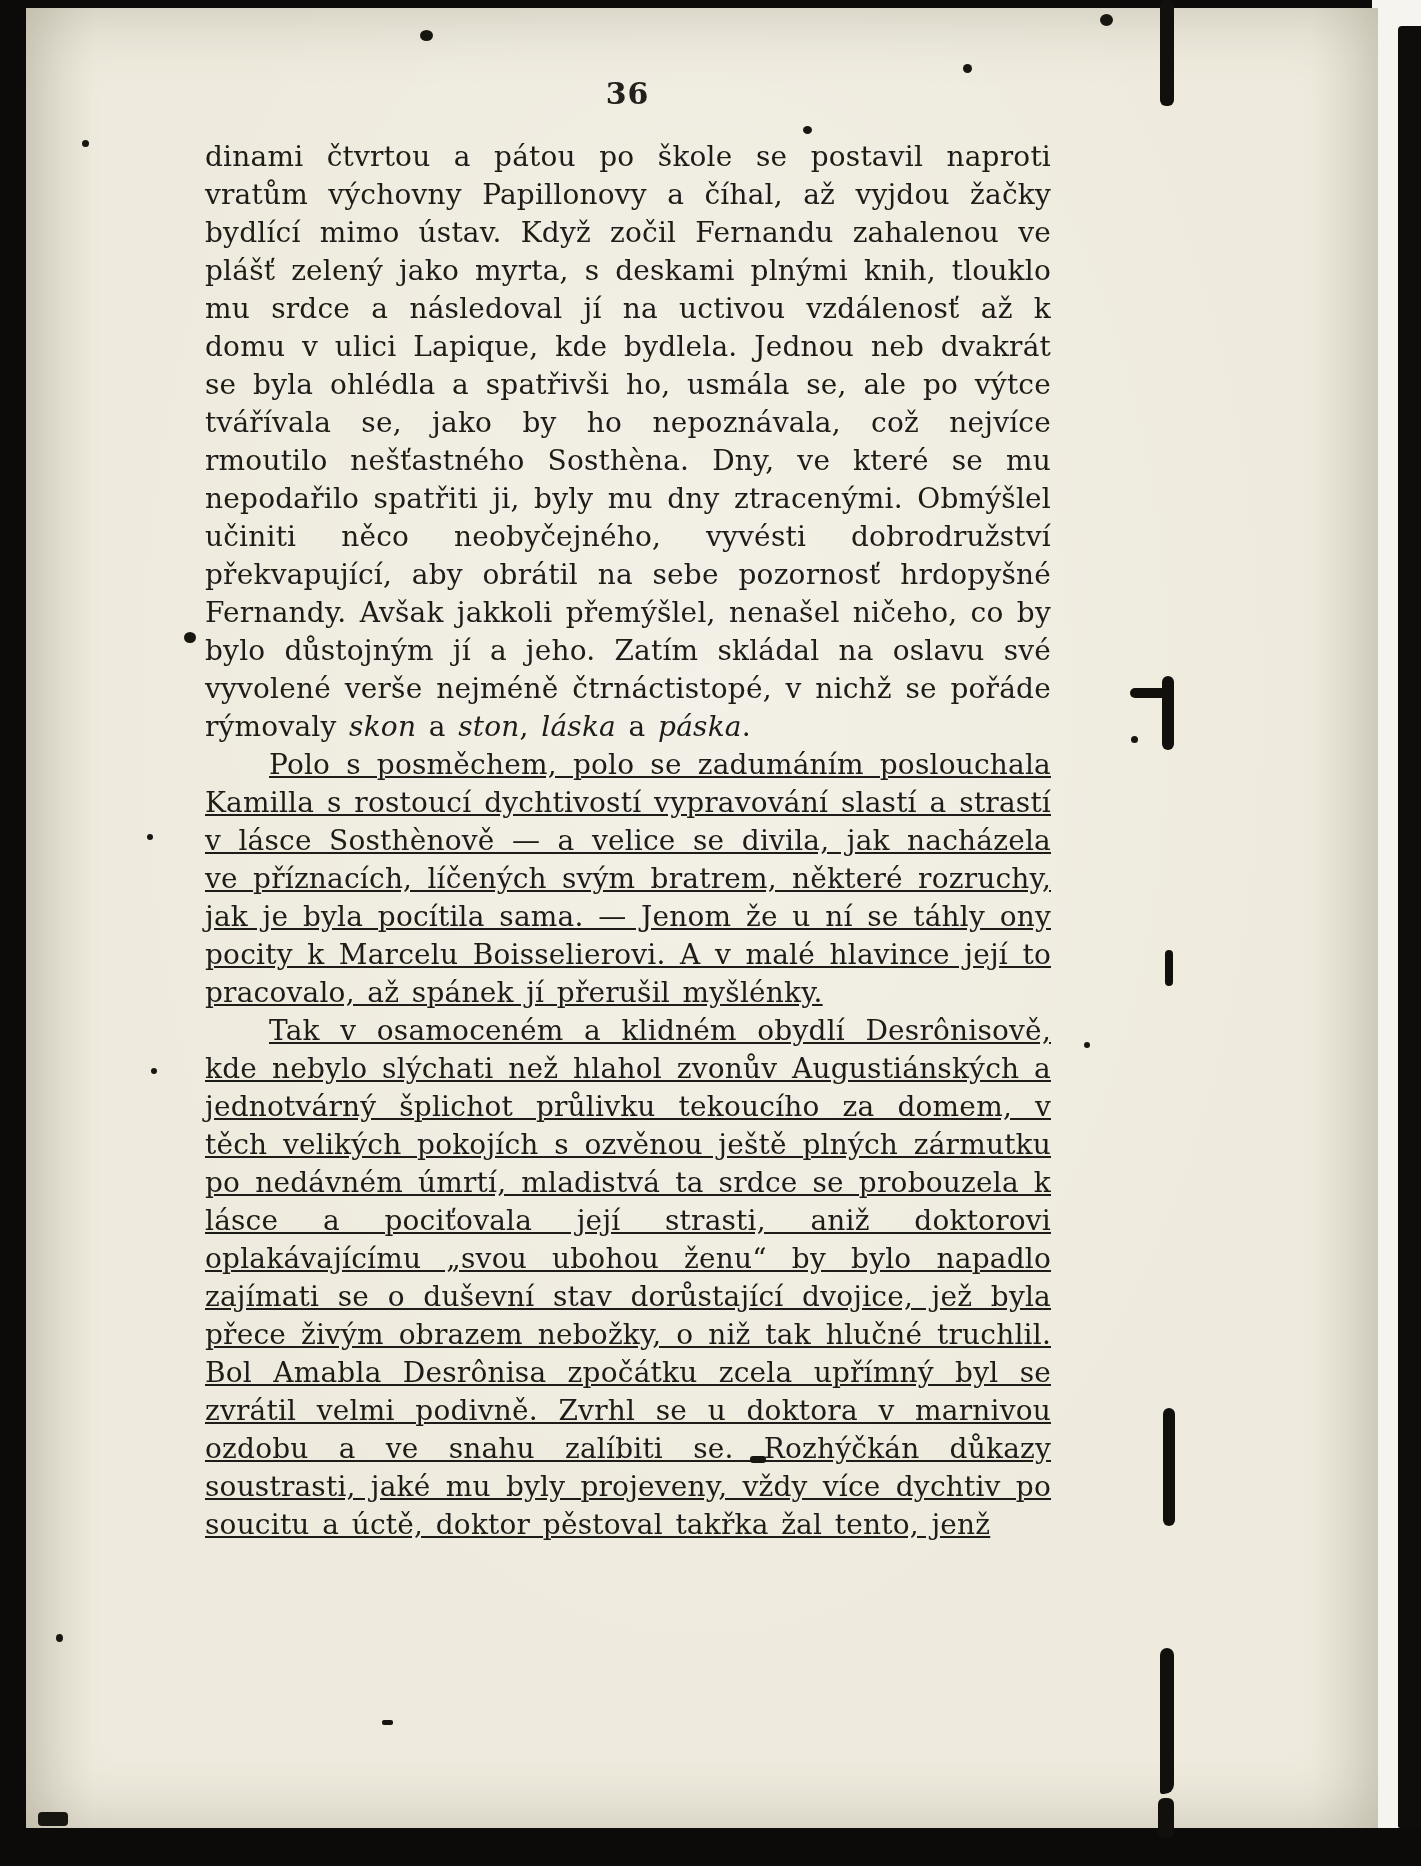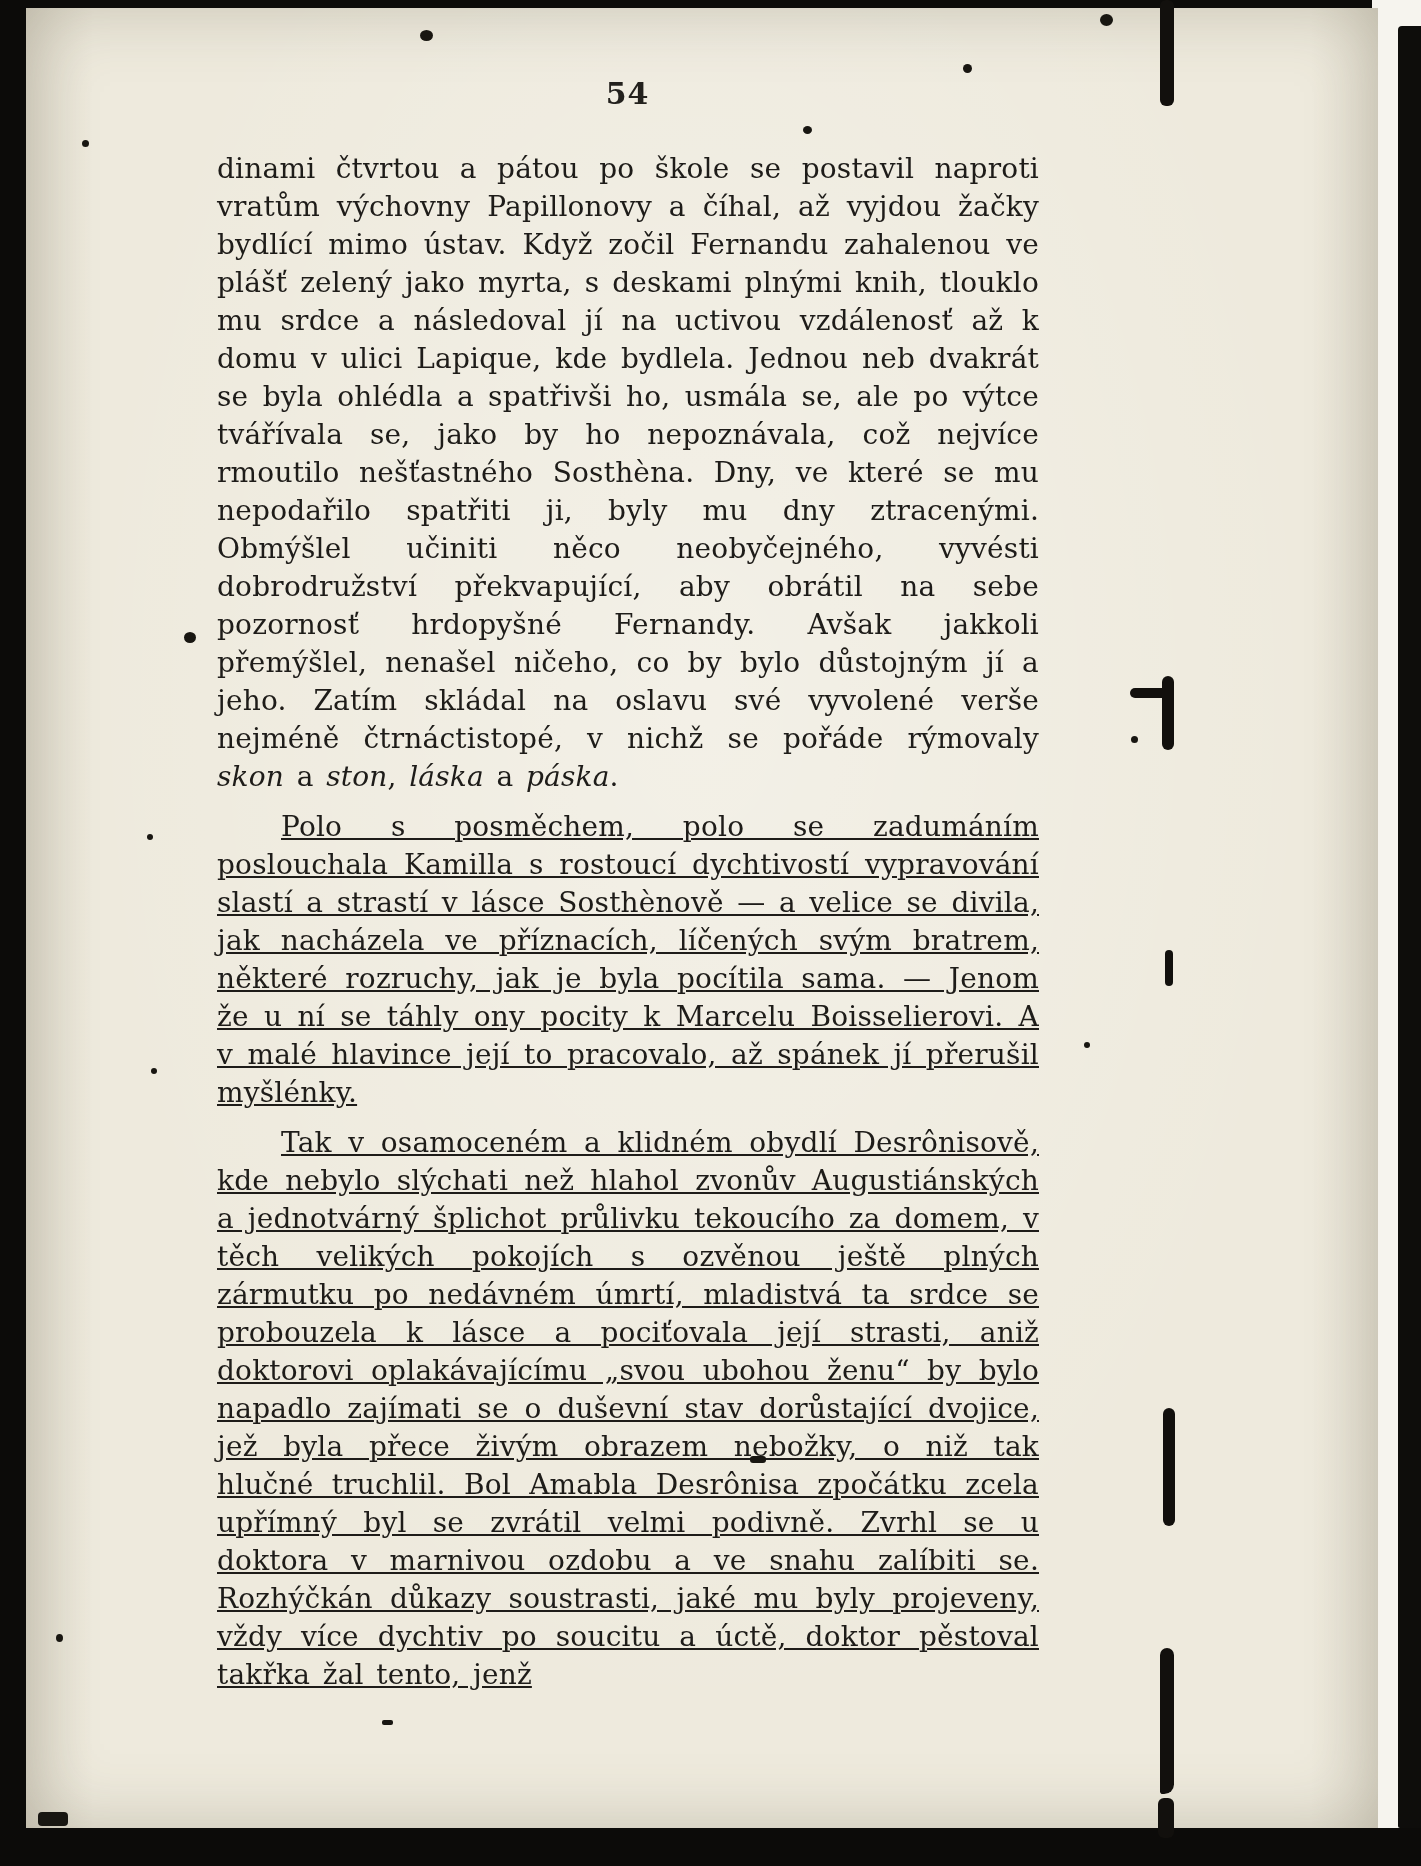--- a/index.html
+++ b/index.html
@@ -37,32 +37,32 @@
   .page-number {
     position:absolute; left:179px; top:68px; width:845px;
     text-align:center; font-size:30px; font-weight:bold; color:#23211d;
     letter-spacing:1px;
   }
   .text-block {
     position:absolute; left:179px; top:130px; width:846px;
     font-size:28px; line-height:38px; color:#1e1c19;
     text-align:justify; letter-spacing:0.2px; word-spacing:3.5px;
   }
-  .para { margin:12px; padding:0; }
+  .para { margin:0; padding:0; }
   .para.indent { text-indent:64px;text-decoration:underline; }
   .para i { font-style:italic; }
   .ink { position:absolute; background:#181611; border-radius:50%; }
   .streak { position:absolute; background:#12100d; border-radius:6px; }
 </style>
 </head>
 <body>
 
 <div class="white-strip"></div>
 <div class="paper">
-  <div class="page-number">54</div>
+  <div class="page-number">36</div>
   <div class="text-block">
       <p class="para"><span>dinami čtvrtou a pátou po škole se postavil naproti vratům výchovny Papillonovy a číhal, až vyjdou žačky bydlící mimo ústav. Když zočil Fernandu zahalenou ve plášť zelený jako myrta, s deskami plnými knih, tlouklo mu srdce a následoval jí na uctivou vzdálenosť až k domu v ulici Lapique, kde bydlela. Jednou neb dvakrát se byla ohlédla a spatřivši ho, usmála se, ale po výtce tvářívala se, jako by ho nepoznávala, což nejvíce rmoutilo nešťastného Sosthèna. Dny, ve které se mu nepodařilo spatřiti ji, byly mu dny ztracenými. Obmýšlel učiniti něco neobyčejného, vyvésti dobrodružství překvapující, aby obrátil na sebe pozornosť hrdopyšné Fernandy. Avšak jakkoli přemýšlel, nenašel ničeho, co by bylo důstojným jí a jeho. Zatím skládal na oslavu své vyvolené verše nejméně čtrnáctistopé, v nichž se pořáde rýmovaly </span><i>skon</i><span> a </span><i>ston</i><span>, </span><i>láska</i><span> a </span><i>páska</i><span>.</span></p>
       <p class="para indent"><span>Polo s posměchem, polo se zadumáním poslouchala Kamilla s rostoucí dychtivostí vypravování slastí a strastí v lásce Sosthènově — a velice se divila, jak nacházela ve příznacích, líčených svým bratrem, některé rozruchy, jak je byla pocítila sama. — Jenom že u ní se táhly ony pocity k Marcelu Boisselierovi. A v malé hlavince její to pracovalo, až spánek jí přerušil myšlénky.</span></p>
       <p class="para indent"><span>Tak v osamoceném a klidném obydlí Desrônisově, kde nebylo slýchati než hlahol zvonův Augustiánských a jednotvárný šplichot průlivku tekoucího za domem, v těch velikých pokojích s ozvěnou ještě plných zármutku po nedávném úmrtí, mladistvá ta srdce se probouzela k lásce a pociťovala její strasti, aniž doktorovi oplakávajícímu „svou ubohou ženu“ by bylo napadlo zajímati se o duševní stav dorůstající dvojice, jež byla přece živým obrazem nebožky, o niž tak hlučné truchlil. Bol Amabla Desrônisa zpočátku zcela upřímný byl se zvrátil velmi podivně. Zvrhl se u doktora v marnivou ozdobu a ve snahu zalíbiti se. Rozhýčkán důkazy soustrasti, jaké mu byly projeveny, vždy více dychtiv po soucitu a úctě, doktor pěstoval takřka žal tento, jenž</span></p>
     </div>
 </div>
 
 <div class="border-top"></div>
 <div class="border-left"></div>
 <div class="border-bottom"></div>

